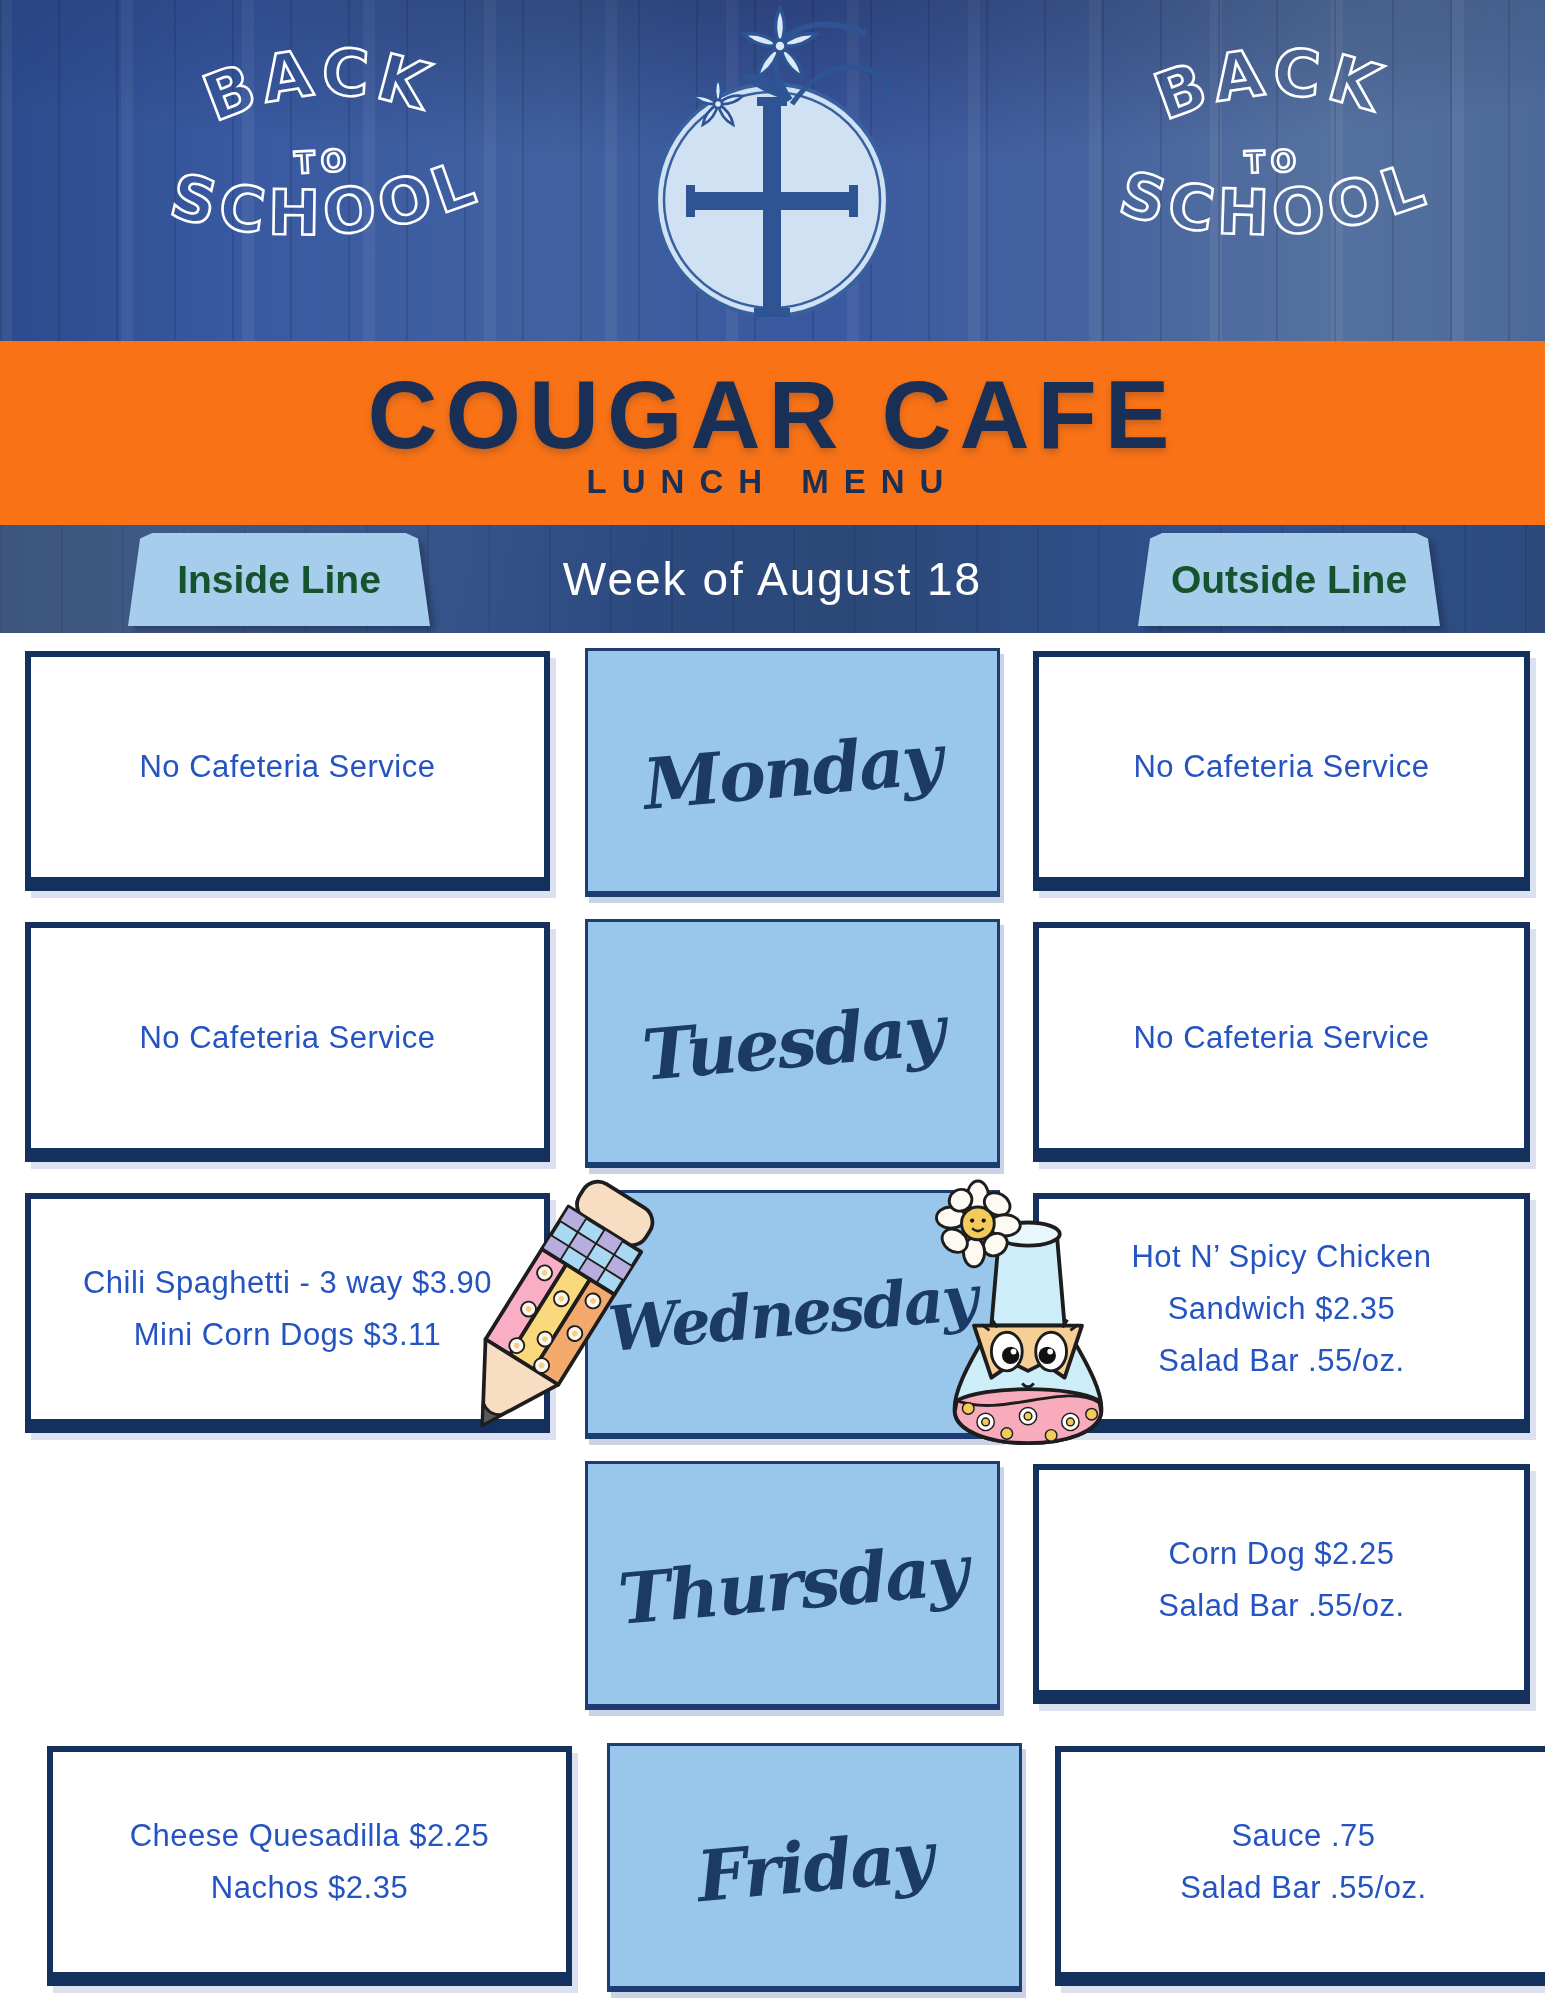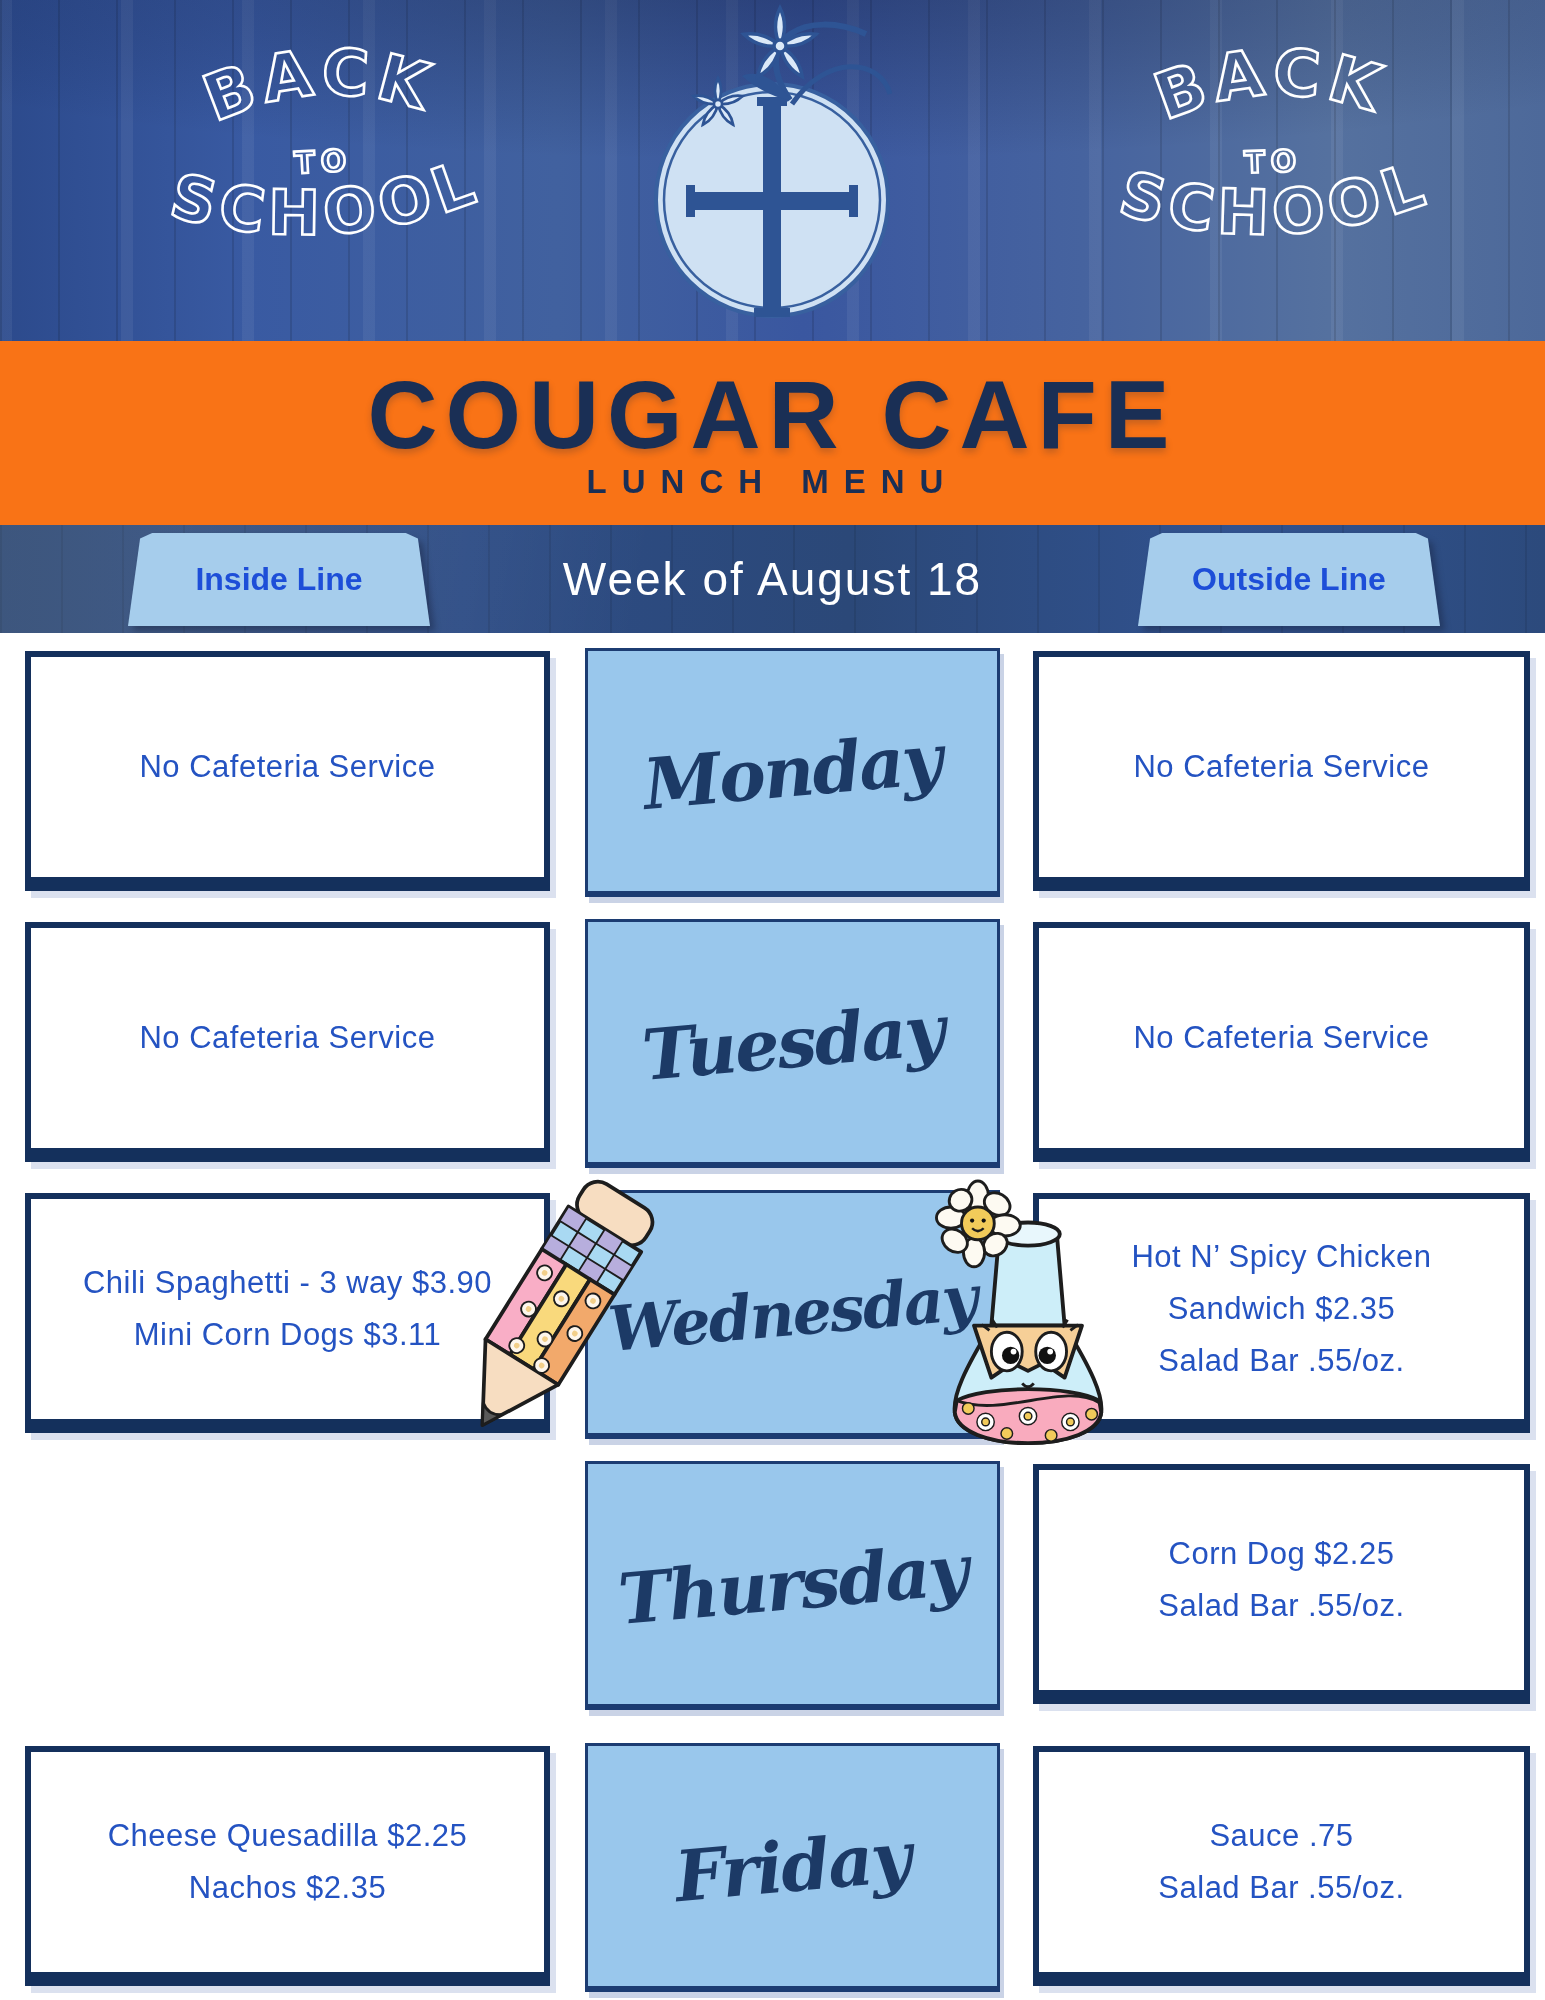--- a/index.html
+++ b/index.html
@@ -52,27 +52,27 @@
     color:#ffffff; font-size:46px; font-weight:400; letter-spacing:2px;
   }
   .badge-wrap { position:absolute; top:8px; width:302px; height:93px;
     filter:drop-shadow(5px 5px 3px rgba(25,35,65,.45)); }
   .badge-wrap.left  { left:128px; }
   .badge-wrap.right { left:1138px; }
   .badge {
     width:100%; height:100%; background:#a6cdec;
     clip-path:polygon(8% 0, 92% 0, 96% 6%, 100% 100%, 0 100%, 4% 6%);
     display:flex; align-items:center; justify-content:center;
-    color:#1d4ed8; font-size:32px; font-weight:bold;
+    color:#14532d; font-size:39px; font-weight:bold;
   }
 
   
   .menu-area { position:relative; padding-top:18px; background:#fff; }
   .row { position:relative; height:240px; margin-bottom:31px; }
-  .row:last-child { margin-top:42px; margin-bottom:0; }
+  .row:last-child { margin-top:42px; margin-bottom:0;margin-left:22px; }
   .card { position:absolute; top:0; bottom:0; display:flex; flex-direction:column;
           align-items:center; justify-content:center; text-align:center; }
   .card.white {
     background:#ffffff; border:6px solid #14305c; border-bottom-width:14px;
     box-shadow:6px 7px 0 rgba(190,200,225,.55);
   }
   .card.inside  { left:25px;  width:525px; }
   .card.outside { left:1033px; width:497px; }
   .card.day {
     left:585px; width:415px; top:-3px; bottom:-6px;

